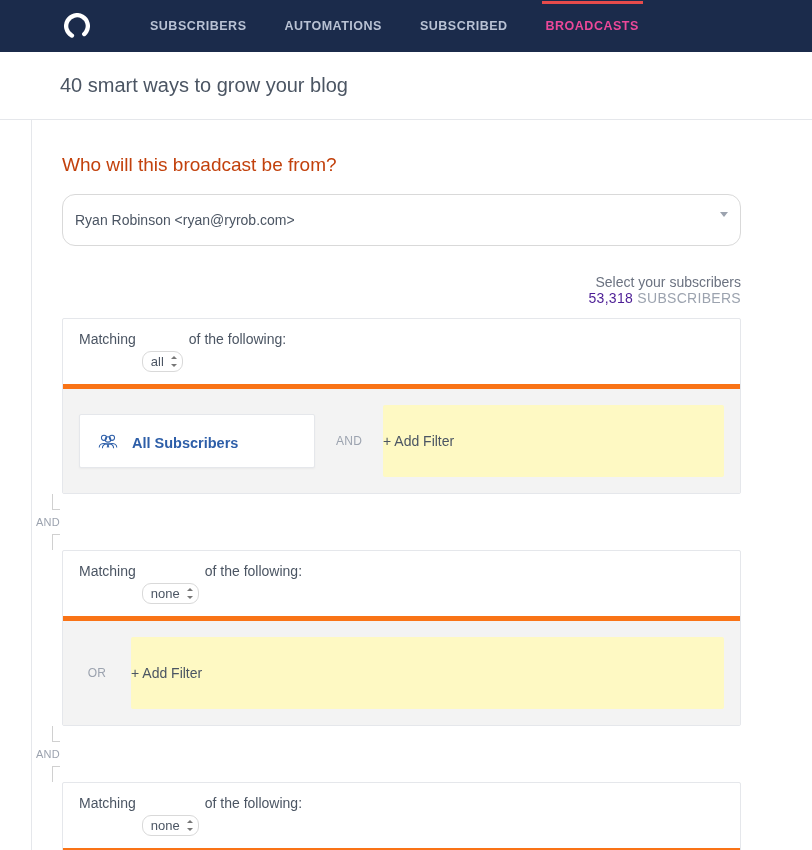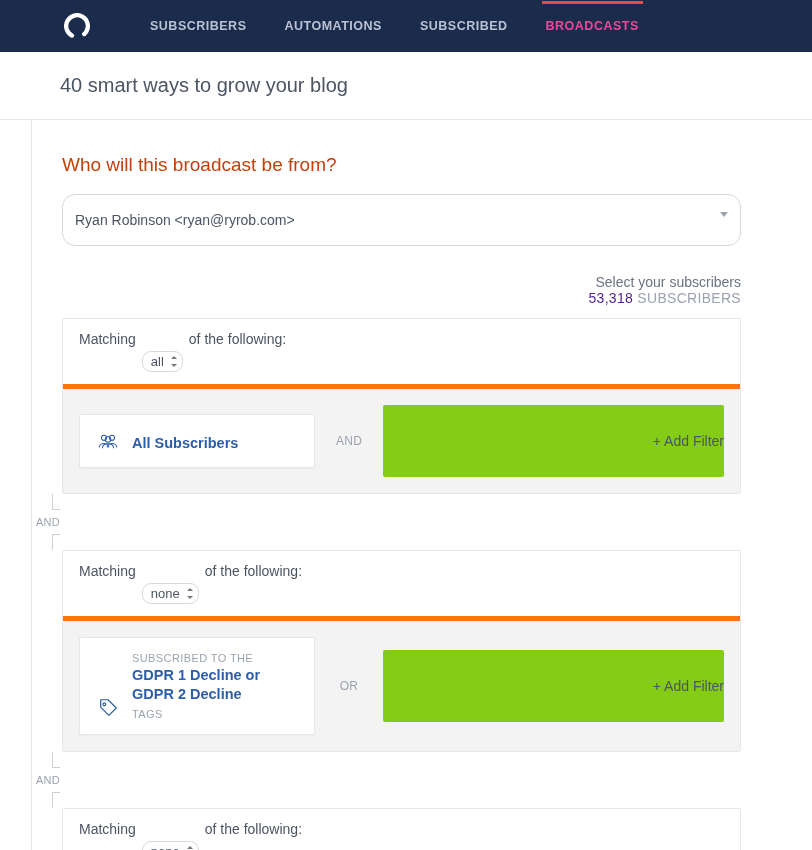--- a/index.html
+++ b/index.html
@@ -29,21 +29,21 @@
   .mini-select::before { content:""; position:absolute; right:5px; bottom:4px; width:0;height:0;border-left:3px solid transparent;border-right:3px solid transparent;border-top:3px solid #777; }
   
   .group-body { padding: 16px; background:#f3f3f3; display:flex; align-items:center; gap:16px; }
   .filter-card { background:#fff; border:1px solid #e5e7eb; border-radius:2px; padding: 14px 16px; width: 236px; display:flex; gap:12px; align-items:flex-end; box-shadow: 0 1px 2px rgba(0,0,0,.04);}
   .filter-card .icon { width:24px; height:24px; flex:none; color:#2d5ea8; display:flex; align-items:center; justify-content:center;}
   .filter-card .body { font-size:14px; }
   .filter-card .overline { color:#9ca3af; font-size:11px; letter-spacing:.4px; margin-bottom:2px; }
   .filter-card .title { color:#2d5ea8; font-weight:600; font-size:14.5px; line-height:1.3;}
   .filter-card .under { color:#9ca3af; font-size:11px; letter-spacing:.4px; margin-top:4px;}
   .joiner { color:#9ca3af; font-size:12px; letter-spacing:.3px; width:36px; text-align:center;}
-  .add-filter { flex:1; background:#84cc16; border-radius:2px; text-align:right; padding: 28px 0; color:#4b5563; font-size:14px; cursor:pointer;}
+  .add-filter { flex:1; background:#fef9c3; border-radius:2px; text-align:left; padding: 28px 0; color:#4b5563; font-size:14px; cursor:pointer;}
   
   .connector { position: relative; height: 56px; margin-left: -18px;}
   .connector .line-top { position:absolute; left:8px; top:0; width:8px; height:16px; border-left:1px solid #d0d0d0; border-bottom:1px solid #d0d0d0;}
   .connector .label { position:absolute; left:-8px; top:22px; font-size:11px; color:#9ca3af; letter-spacing:.2px;}
   .connector .line-bot { position:absolute; left:8px; bottom:0; width:8px; height:16px; border-left:1px solid #d0d0d0; border-top:1px solid #d0d0d0;}
 </style>
 </head>
 <body>
 
 <div class="topbar">
@@ -113,35 +113,20 @@
           <div class="label">AND</div>
           <div class="line-bot"></div>
         </div>
         <div class="group">
           <div class="group-header">
             <span>Matching</span>
             <span class="mini-select">none</span>
             <span>of the following:</span>
           </div>
           <div class="group-body">
-            <div class="filter-card">
-              <span class="icon">
-                <svg width="22" height="22" viewBox="0 0 24 24">
-                  <g fill="none" stroke="#2d5ea8" stroke-width="1.3" stroke-linejoin="round">
-                    <path d="M12 3l9 9-8 8-9-9V3h8z"></path>
-                    <circle cx="8" cy="8" r="1.6"></circle>
-                  </g>
-                </svg>
-              </span>
-              <div class="body">
-                <div class="overline">SUBSCRIBED TO THE</div>
-                <div class="title">GDPR 1 Decline or GDPR 2 Decline</div>
-                <div class="under">TAGS</div>
-              </div>
-            </div>
             <div class="joiner">OR</div>
             <div class="add-filter">+ Add Filter</div>
           </div>
         </div>
         <div class="connector">
           <div class="line-top"></div>
           <div class="label">AND</div>
           <div class="line-bot"></div>
         </div>
         <div class="group">

